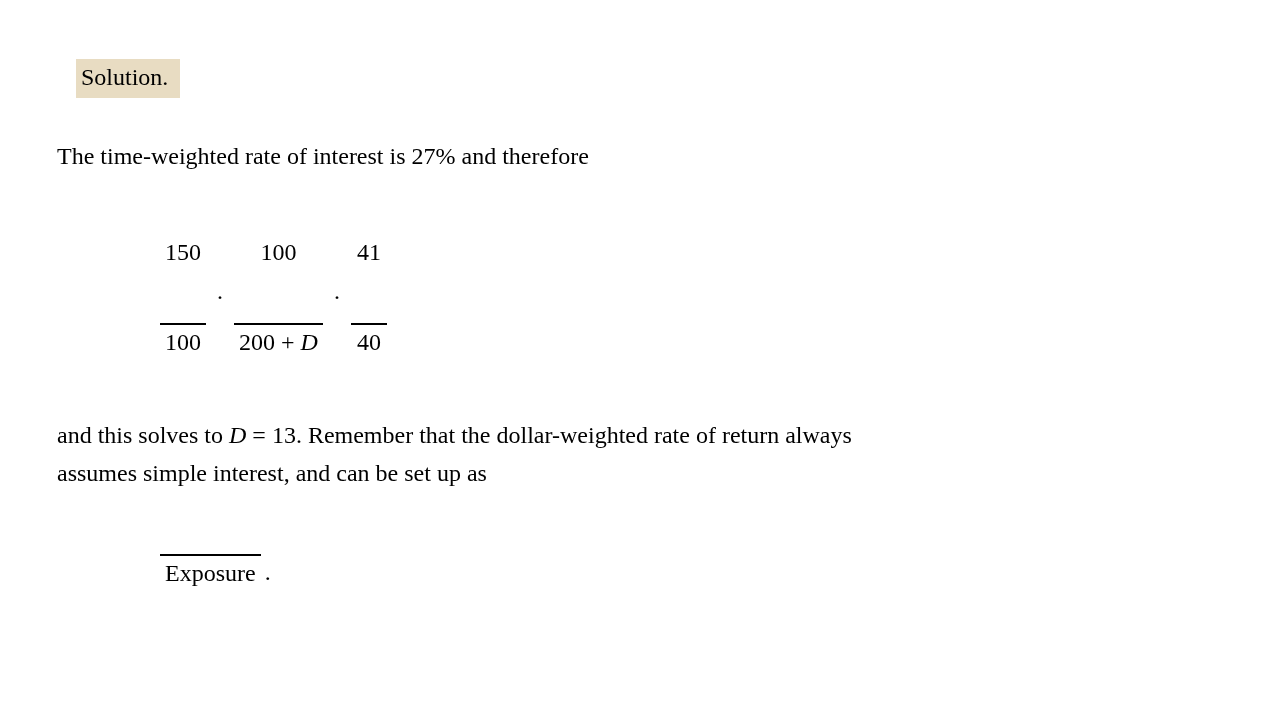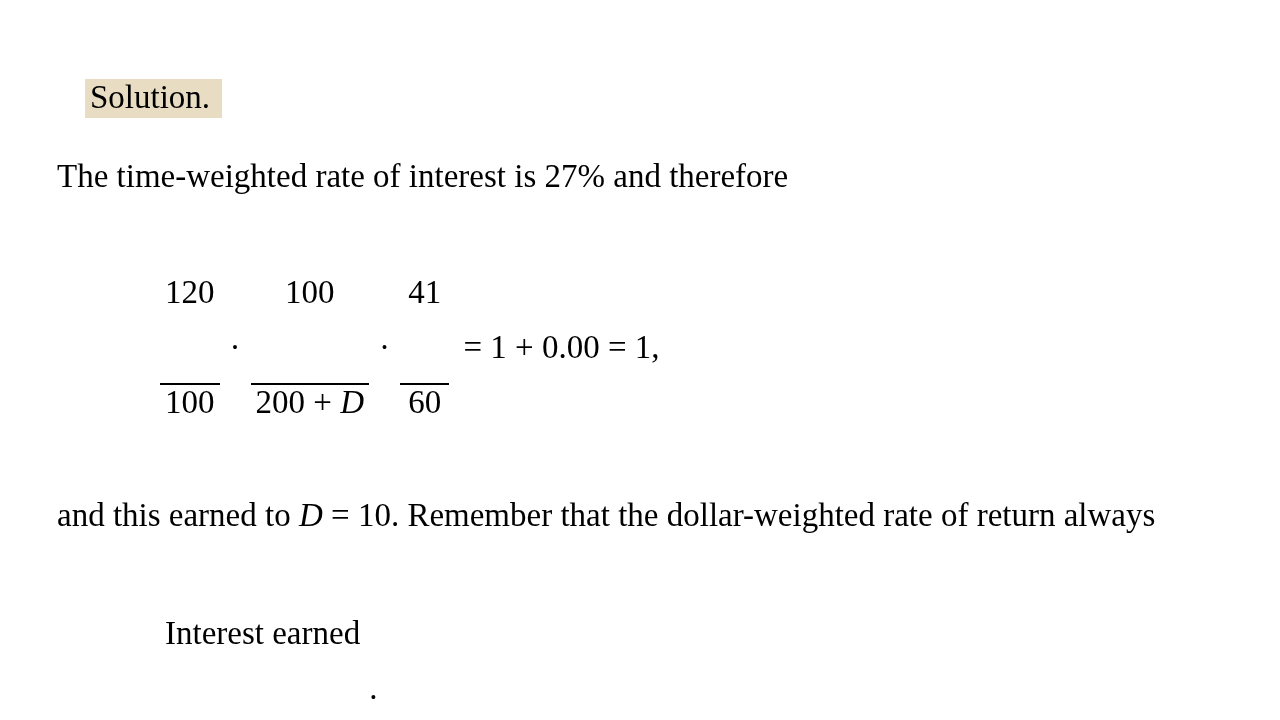--- a/index.html
+++ b/index.html
@@ -5,22 +5,22 @@
   * { margin: 0; padding: 0; box-sizing: border-box; }
   html, body {
     width: 1280px; height: 720px;
     background: #ffffff;
     overflow: hidden;
     font-family: "Liberation Serif", "DejaVu Serif", serif;
     color: #000000;
   }
   .page {
     width: 1280px; height: 720px;
-    padding: 40px 40px 0 57px;
-    font-size: 33px;
+    padding: 20px 40px 0 57px;
+    font-size: 24px;
   }
   .line {
     line-height: 38px;
     white-space: pre;
   }
   .sol-line { margin-bottom: 1px; }
   .highlight {
     display: inline-block;
     background: #e8dcc2;
     padding: 0 12px 2px 5px;
@@ -57,39 +57,38 @@
 <div class="page">
 
   <div class="line sol-line">
     <span class="highlight">Solution.</span>
   </div>
 
   <div class="line">The time-weighted rate of interest is 27% and therefore</div>
 
   <div class="formula f1">
     <span class="frac">
-      <span class="num">120</span>
+      <span class="num">150</span>
       <span class="den">100</span>
     </span>
     <span class="dot">·</span>
     <span class="frac">
       <span class="num">100</span>
       <span class="den"><span>200 + </span><span class="var">D</span></span>
     </span>
     <span class="dot">·</span>
     <span class="frac">
       <span class="num">41</span>
-      <span class="den">60</span>
+      <span class="den">40</span>
     </span>
-    <span class="rhs">= 1 + 0.00 = 1,</span>
   </div>
 
-  <div class="line"><span>and this earned to </span><span class="var">D</span><span> = 10. Remember that the dollar-weighted rate of return always</span></div>
+  <div class="line"><span>and this solves to </span><span class="var">D</span><span> = 13. Remember that the dollar-weighted rate of return always</span></div>
+  <div class="line">assumes simple interest, and can be set up as</div>
 
   <div class="formula f2">
     <span class="frac">
-      <span class="num">Interest earned</span>
       <span class="den">Exposure</span>
     </span>
     <span class="period">.</span>
   </div>
 
 </div>
 
 </body></html>

